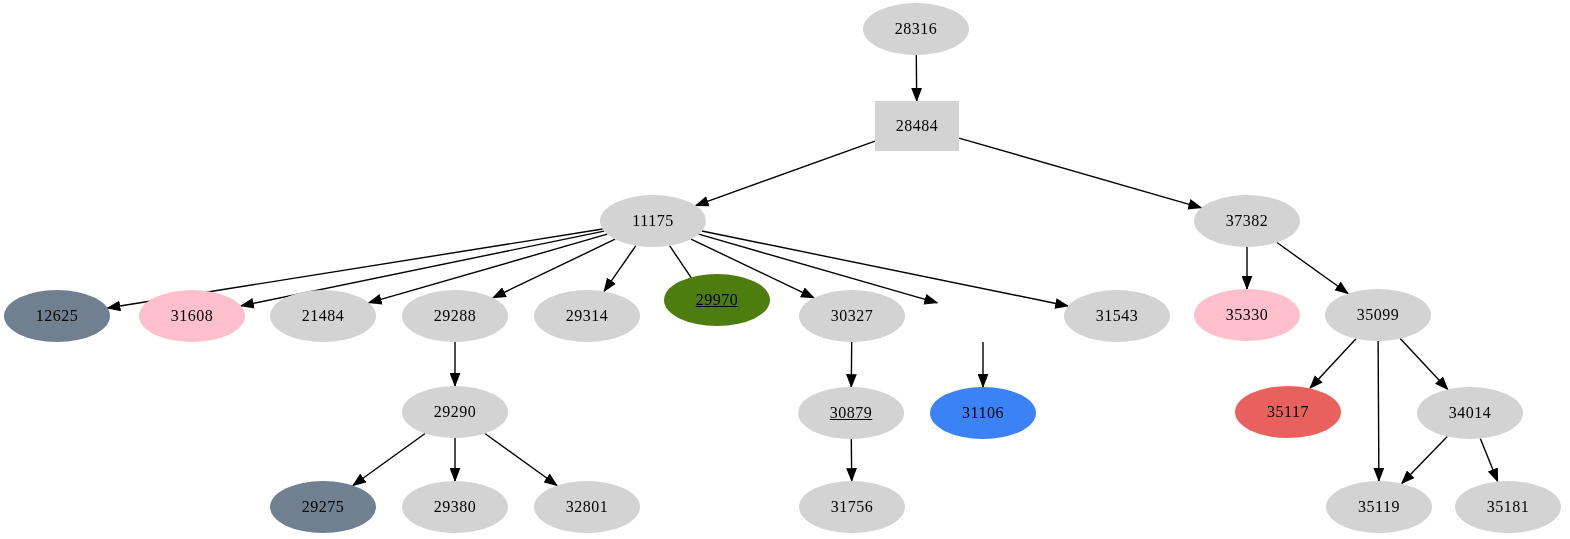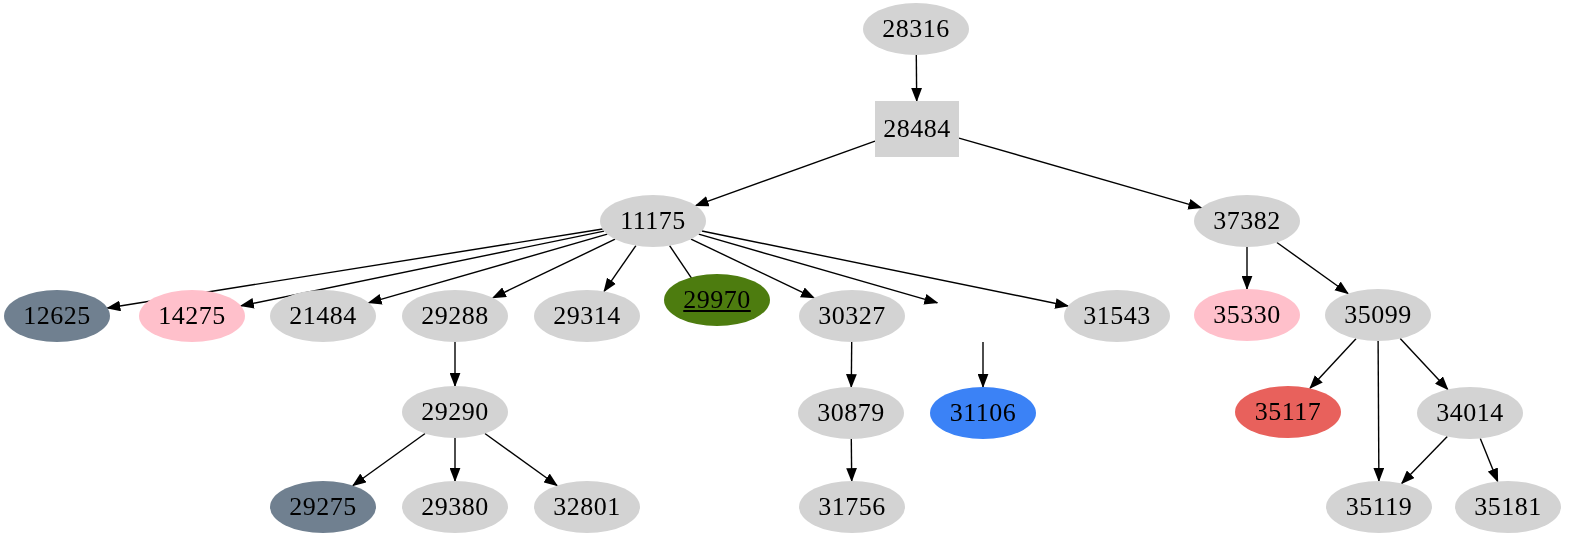--- a/index.html
+++ b/index.html
@@ -20,33 +20,33 @@
     left: 0;
     top: 0;
     width: 1570px;
     height: 539px;
   }
   .node {
     position: absolute;
     display: flex;
     align-items: center;
     justify-content: center;
-    font-size: 26px;
+    font-size: 16px;
     color: #000000;
     letter-spacing: 0.5px;
     user-select: none;
   }
   .node.ellipse {
     width: 106px;
     height: 52px;
     border-radius: 50%;
   }
   .node.box {
     width: 84px;
-    height: 56px;
+    height: 50px;
   }
   .edge-line {
     stroke: #000000;
     stroke-width: 1.4;
     fill: none;
   }
 </style>
 </head>
 <body>
 
@@ -82,31 +82,31 @@
       <line x1="1378.1" y1="341.0" x2="1378.9" y2="481.0" class="edge-line" stroke="#000000" marker-end="url(#arrow)"></line>
       <line x1="1400.2" y1="338.6" x2="1447.8" y2="389.4" class="edge-line" stroke="#000000" marker-end="url(#arrow)"></line>
       <line x1="1447.3" y1="436.5" x2="1401.7" y2="483.5" class="edge-line" stroke="#000000" marker-end="url(#arrow)"></line>
       <line x1="1480.3" y1="438.5" x2="1497.7" y2="481.5" class="edge-line" stroke="#000000" marker-end="url(#arrow)"></line>
     </svg>
     <div class="node ellipse" style="left: 863px; top: 3px; background: rgb(211, 211, 211); color: rgb(0, 0, 0);">28316</div>
     <div class="node box" style="left: 875px; top: 101px; background: rgb(211, 211, 211); color: rgb(0, 0, 0);">28484</div>
     <div class="node ellipse" style="left: 600px; top: 195px; background: rgb(211, 211, 211); color: rgb(0, 0, 0);">11175</div>
     <div class="node ellipse" style="left: 1194px; top: 195px; background: rgb(211, 211, 211); color: rgb(0, 0, 0);">37382</div>
     <div class="node ellipse" style="left: 4px; top: 290px; background: rgb(112, 128, 144); color: rgb(0, 0, 0);">12625</div>
-    <div class="node ellipse" style="left: 139px; top: 290px; background: rgb(255, 192, 203); color: rgb(0, 0, 0);">14275</div>
+    <div class="node ellipse" style="left: 139px; top: 290px; background: rgb(255, 192, 203); color: rgb(0, 0, 0);">31608</div>
     <div class="node ellipse" style="left: 270px; top: 290px; background: rgb(211, 211, 211); color: rgb(0, 0, 0);">21484</div>
     <div class="node ellipse" style="left: 402px; top: 290px; background: rgb(211, 211, 211); color: rgb(0, 0, 0);">29288</div>
     <div class="node ellipse" style="left: 534px; top: 290px; background: rgb(211, 211, 211); color: rgb(0, 0, 0);">29314</div>
     <div class="node ellipse" style="left: 664px; top: 274px; background: #4d7c0f; color: rgb(0, 0, 0); text-decoration: underline;">29970</div>
     <div class="node ellipse" style="left: 799px; top: 290px; background: rgb(211, 211, 211); color: rgb(0, 0, 0);">30327</div>
     <div class="node ellipse" style="left: 1064px; top: 290px; background: rgb(211, 211, 211); color: rgb(0, 0, 0);">31543</div>
     <div class="node ellipse" style="left: 1194px; top: 289px; background: rgb(255, 192, 203); color: rgb(0, 0, 0);">35330</div>
     <div class="node ellipse" style="left: 1325px; top: 289px; background: rgb(211, 211, 211); color: rgb(0, 0, 0);">35099</div>
     <div class="node ellipse" style="left: 402px; top: 386px; background: rgb(211, 211, 211); color: rgb(0, 0, 0);">29290</div>
-    <div class="node ellipse" style="left: 798px; top: 387px; background: rgb(211, 211, 211); color: rgb(0, 0, 0);">30879</div>
+    <div class="node ellipse" style="left: 798px; top: 387px; background: rgb(211, 211, 211); color: rgb(0, 0, 0); text-decoration: underline;">30879</div>
     <div class="node ellipse" style="left: 930px; top: 387px; background: #3b82f6; color: rgb(0, 0, 0);">31106</div>
     <div class="node ellipse" style="left: 1235px; top: 386px; background: rgb(232, 97, 92); color: rgb(0, 0, 0);">35117</div>
     <div class="node ellipse" style="left: 1417px; top: 387px; background: rgb(211, 211, 211); color: rgb(0, 0, 0);">34014</div>
     <div class="node ellipse" style="left: 270px; top: 481px; background: rgb(112, 128, 144); color: rgb(0, 0, 0);">29275</div>
     <div class="node ellipse" style="left: 402px; top: 481px; background: rgb(211, 211, 211); color: rgb(0, 0, 0);">29380</div>
     <div class="node ellipse" style="left: 534px; top: 481px; background: rgb(211, 211, 211); color: rgb(0, 0, 0);">32801</div>
     <div class="node ellipse" style="left: 799px; top: 481px; background: rgb(211, 211, 211); color: rgb(0, 0, 0);">31756</div>
     <div class="node ellipse" style="left: 1326px; top: 481px; background: rgb(211, 211, 211); color: rgb(0, 0, 0);">35119</div>
     <div class="node ellipse" style="left: 1455px; top: 481px; background: rgb(211, 211, 211); color: rgb(0, 0, 0);">35181</div>
   </div>

